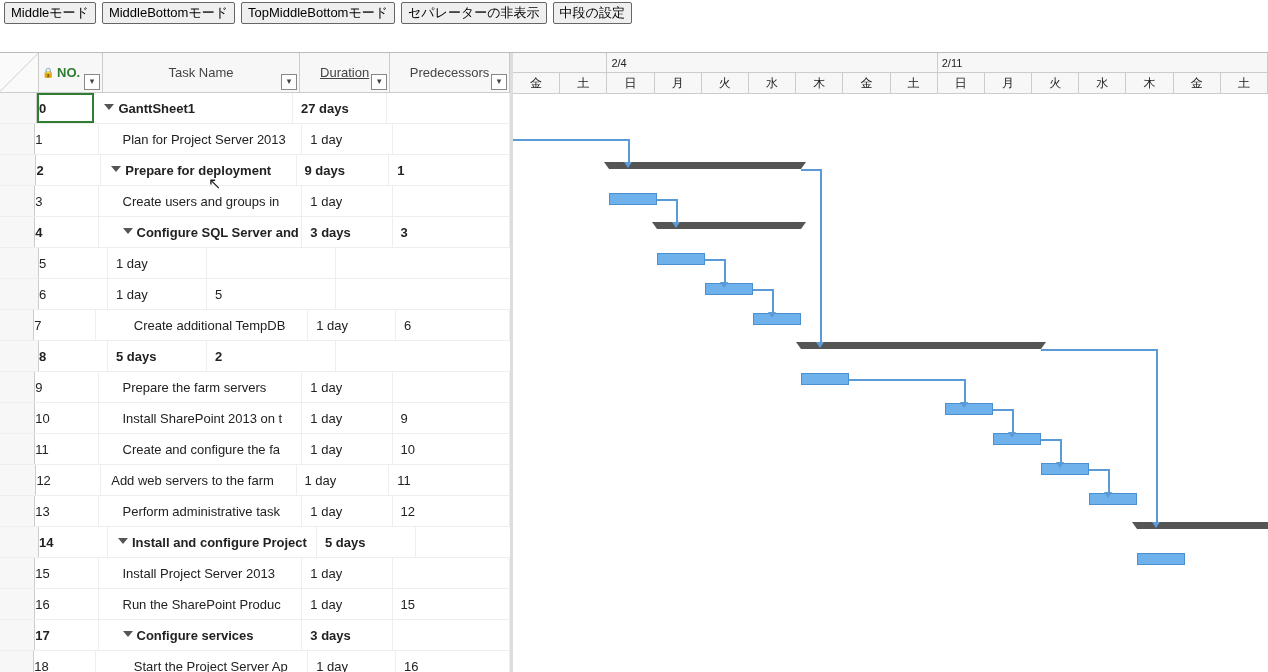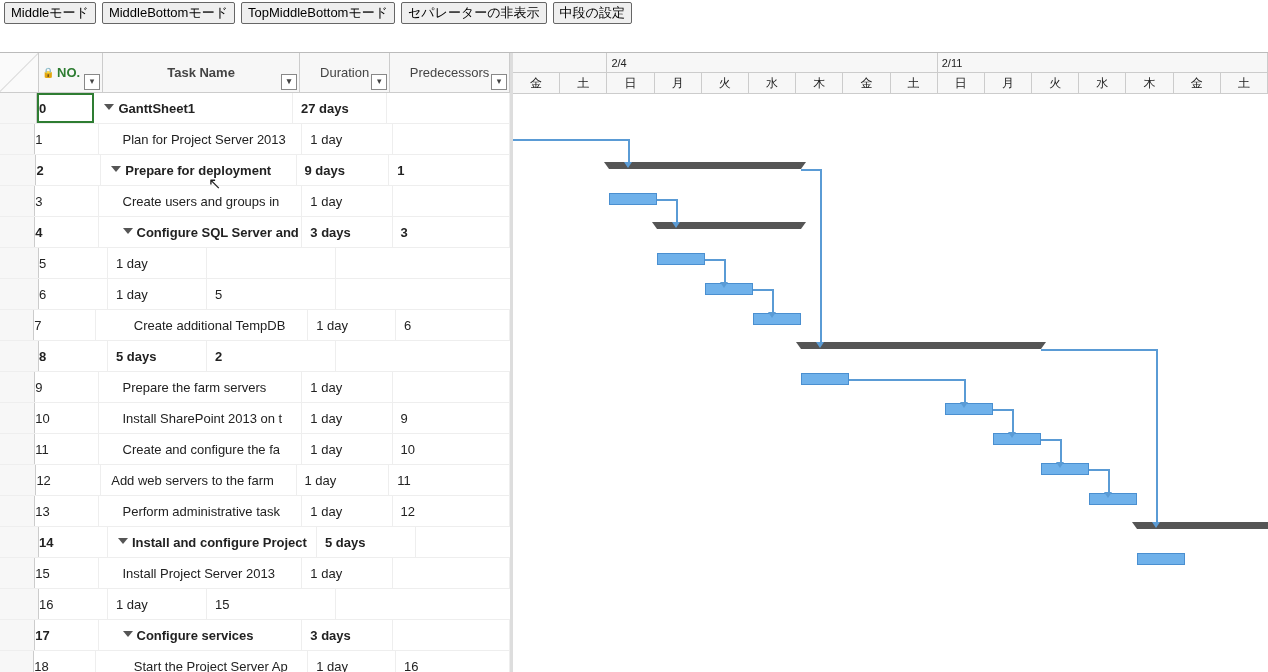--- a/index.html
+++ b/index.html
@@ -60,22 +60,22 @@
     border-right: 1px solid #ccc;
     border-bottom: 1px solid #ccc;
     display: flex;
     align-items: center;
     justify-content: center;
     position: relative;
     font-weight: 400;
     color: #444;
   }
   .col-no  { width: 60px; justify-content: flex-start; padding-left: 4px;}
-  .col-task{ width: 198px; font-weight: bold; }
-  .col-dur { width: 90px; }
+  .col-task{ width: 198px; }
+  .col-dur { width: 90px; text-decoration: underline; }
   .col-pred{ width: 120px; }
   .filter-btn {
     position: absolute;
     right: 2px; bottom: 2px;
     width: 14px; height: 14px;
     border: 1px solid #888;
     background: #fff;
     font-size: 9px;
     line-height: 12px;
     text-align: center;
@@ -336,20 +336,21 @@
         <div class="grid-row">
           <div class="rh"></div>
           <div class="cell c-no">15</div>
           <div class="cell c-task" style="padding-left:24px">Install Project Server 2013</div>
           <div class="cell c-dur">1 day</div>
           <div class="cell c-pred"></div>
         </div>
         <div class="grid-row">
           <div class="rh"></div>
           <div class="cell c-no">16</div>
+          <div class="cell c-task" style="padding-left:24px">Run the SharePoint Produc</div>
           <div class="cell c-dur">1 day</div>
           <div class="cell c-pred">15</div>
         </div>
         <div class="grid-row summary">
           <div class="rh"></div>
           <div class="cell c-no">17</div>
           <div class="cell c-task" style="padding-left:24px"><span class="twisty"></span>Configure services</div>
           <div class="cell c-dur">3 days</div>
           <div class="cell c-pred"></div>
         </div>

